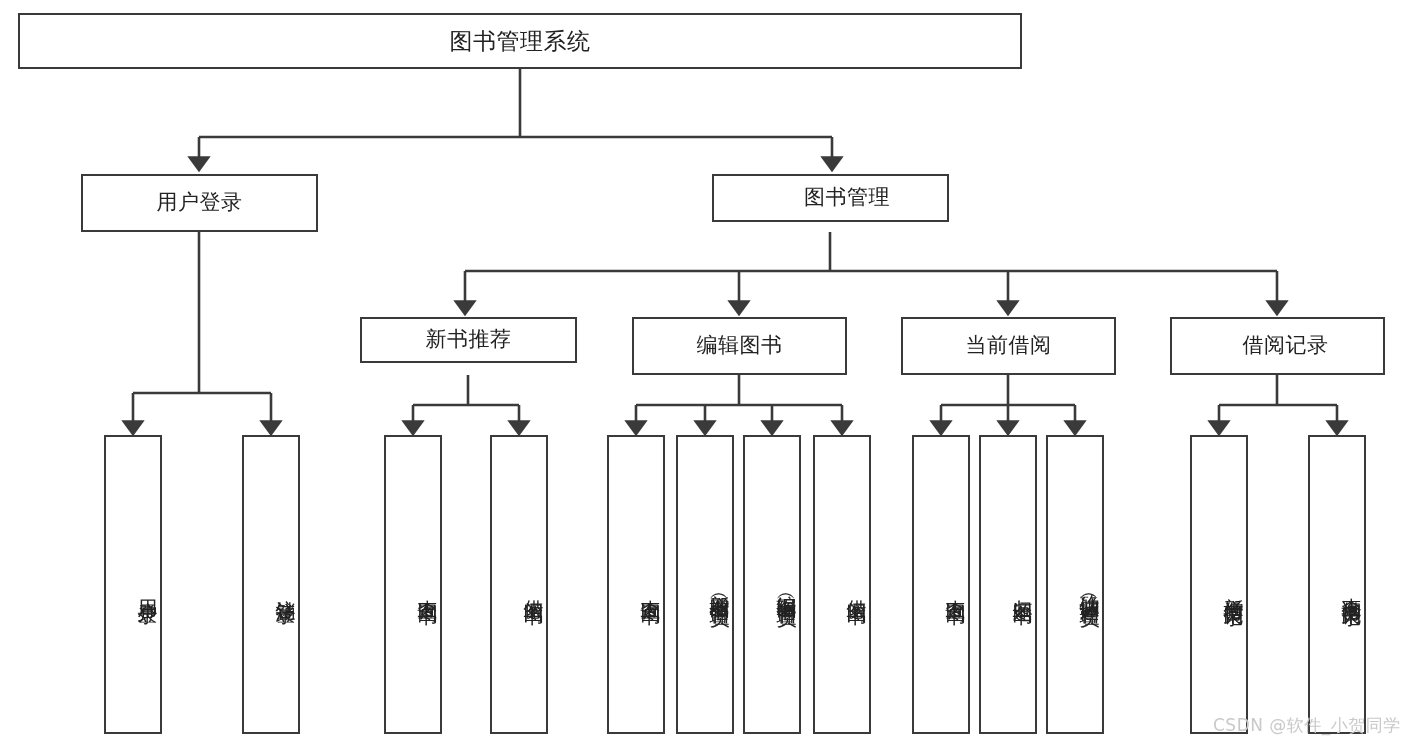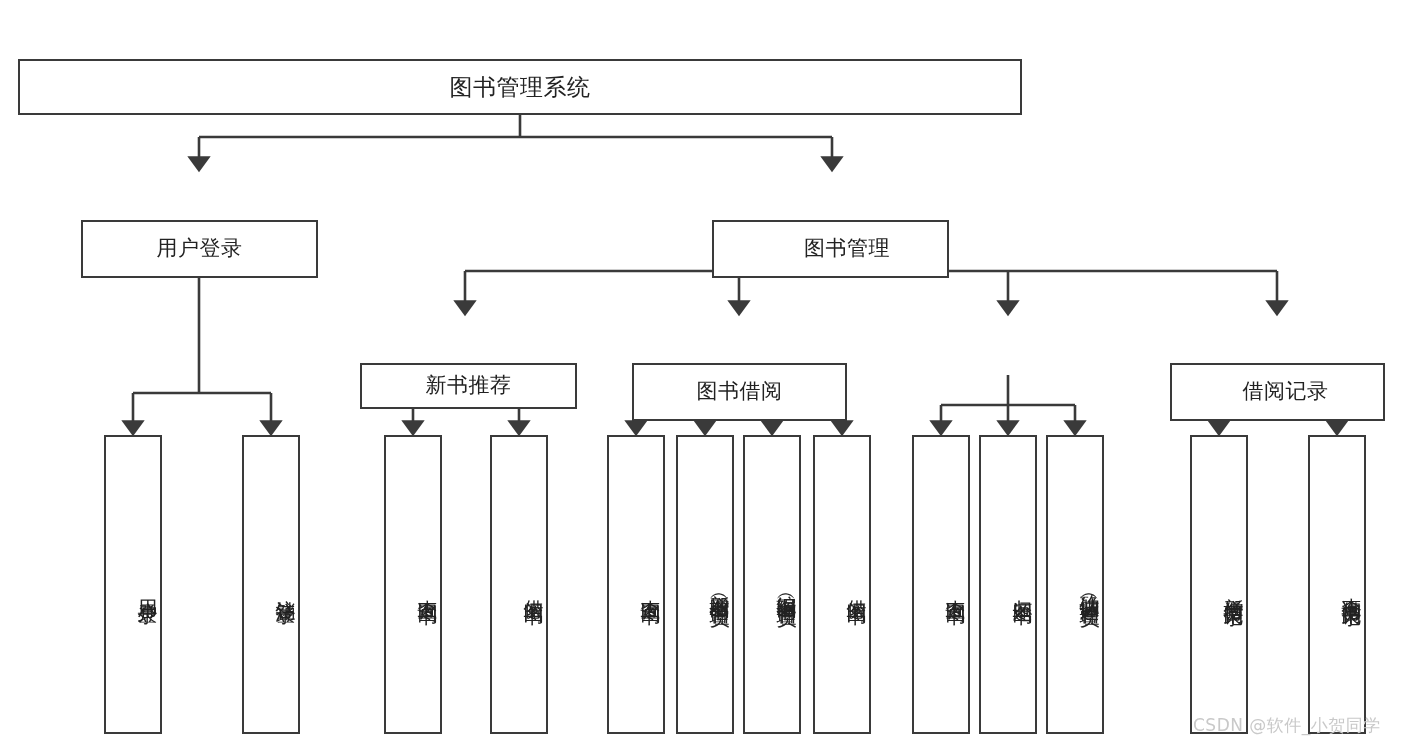--- a/index.html
+++ b/index.html
@@ -33,21 +33,20 @@
     background: #ffffff;
     display: flex;
     align-items: center;
     justify-content: center;
     color: #222222;
     line-height: 1.22;
   }
   .node.horiz {
     font-size: 21px;
     letter-spacing: 0.5px;
-    margin-top: 46px;
   }
   .node.vert {
     writing-mode: vertical-rl;
     text-orientation: upright;
     font-size: 20px;
     letter-spacing: 2px;
     padding-top: 6px;
     align-items: flex-start;
     justify-content: center;
   }
@@ -60,20 +59,21 @@
   #root-node {
     font-size: 23px;
   }
   .watermark {
     position: absolute;
     color: #c9c9c9;
     font-size: 17px;
     white-space: nowrap;
     letter-spacing: 0.5px;
     user-select: none;
+    padding-left: 20px;
   }
 </style>
 </head>
 <body>
 
 <div id="canvas">
 
   <svg class="wires" viewBox="0 0 1405 747" xmlns="http://www.w3.org/2000/svg">
     <defs>
       <marker id="arrow" markerWidth="9" markerHeight="9" refX="2.6" refY="4.5" orient="auto" markerUnits="strokeWidth">
@@ -125,32 +125,35 @@
   </svg>
 
   <div class="node horiz" id="root-node" style="left:18px; top:13px; width:1004px; height:56px;">
     <span>图书管理系统</span>
   </div>
 
   <div class="node horiz" style="left:81px; top:174px; width:237px; height:58px;">
     <span>用户登录</span>
   </div>
 
-  <div class="node horiz" style="left:712px; top:174px; width:237px; height:58px;padding-left:33px;">
+  <div class="node horiz" style="left:712px; top:174px; width:237px; height:48px;padding-left:33px;">
     <span>图书管理</span>
   </div>
 
   <div class="node horiz" style="left:360px; top:317px; width:217px; height:46px;">
     <span>新书推荐</span>
   </div>
 
   <div class="node horiz" style="left:632px; top:317px; width:215px; height:58px;">
-    <span>图书借阅</span>
-  </div>
-
+    <span>编辑图书</span>
+  </div>
+
+  <div class="node horiz" style="left:901px; top:317px; width:215px; height:58px;">
+    <span>当前借阅</span>
+  </div>
 
   <div class="node horiz" style="left:1170px; top:317px; width:215px; height:58px;padding-left:16px;">
     <span>借阅记录</span>
   </div>
 
   <div class="node vert" style="left:104px; top:435px; width:58px; height:299px;">
     <span class="vlabel">用户登录</span>
   </div>
 
   <div class="node vert" style="left:242px; top:435px; width:58px; height:299px;">

